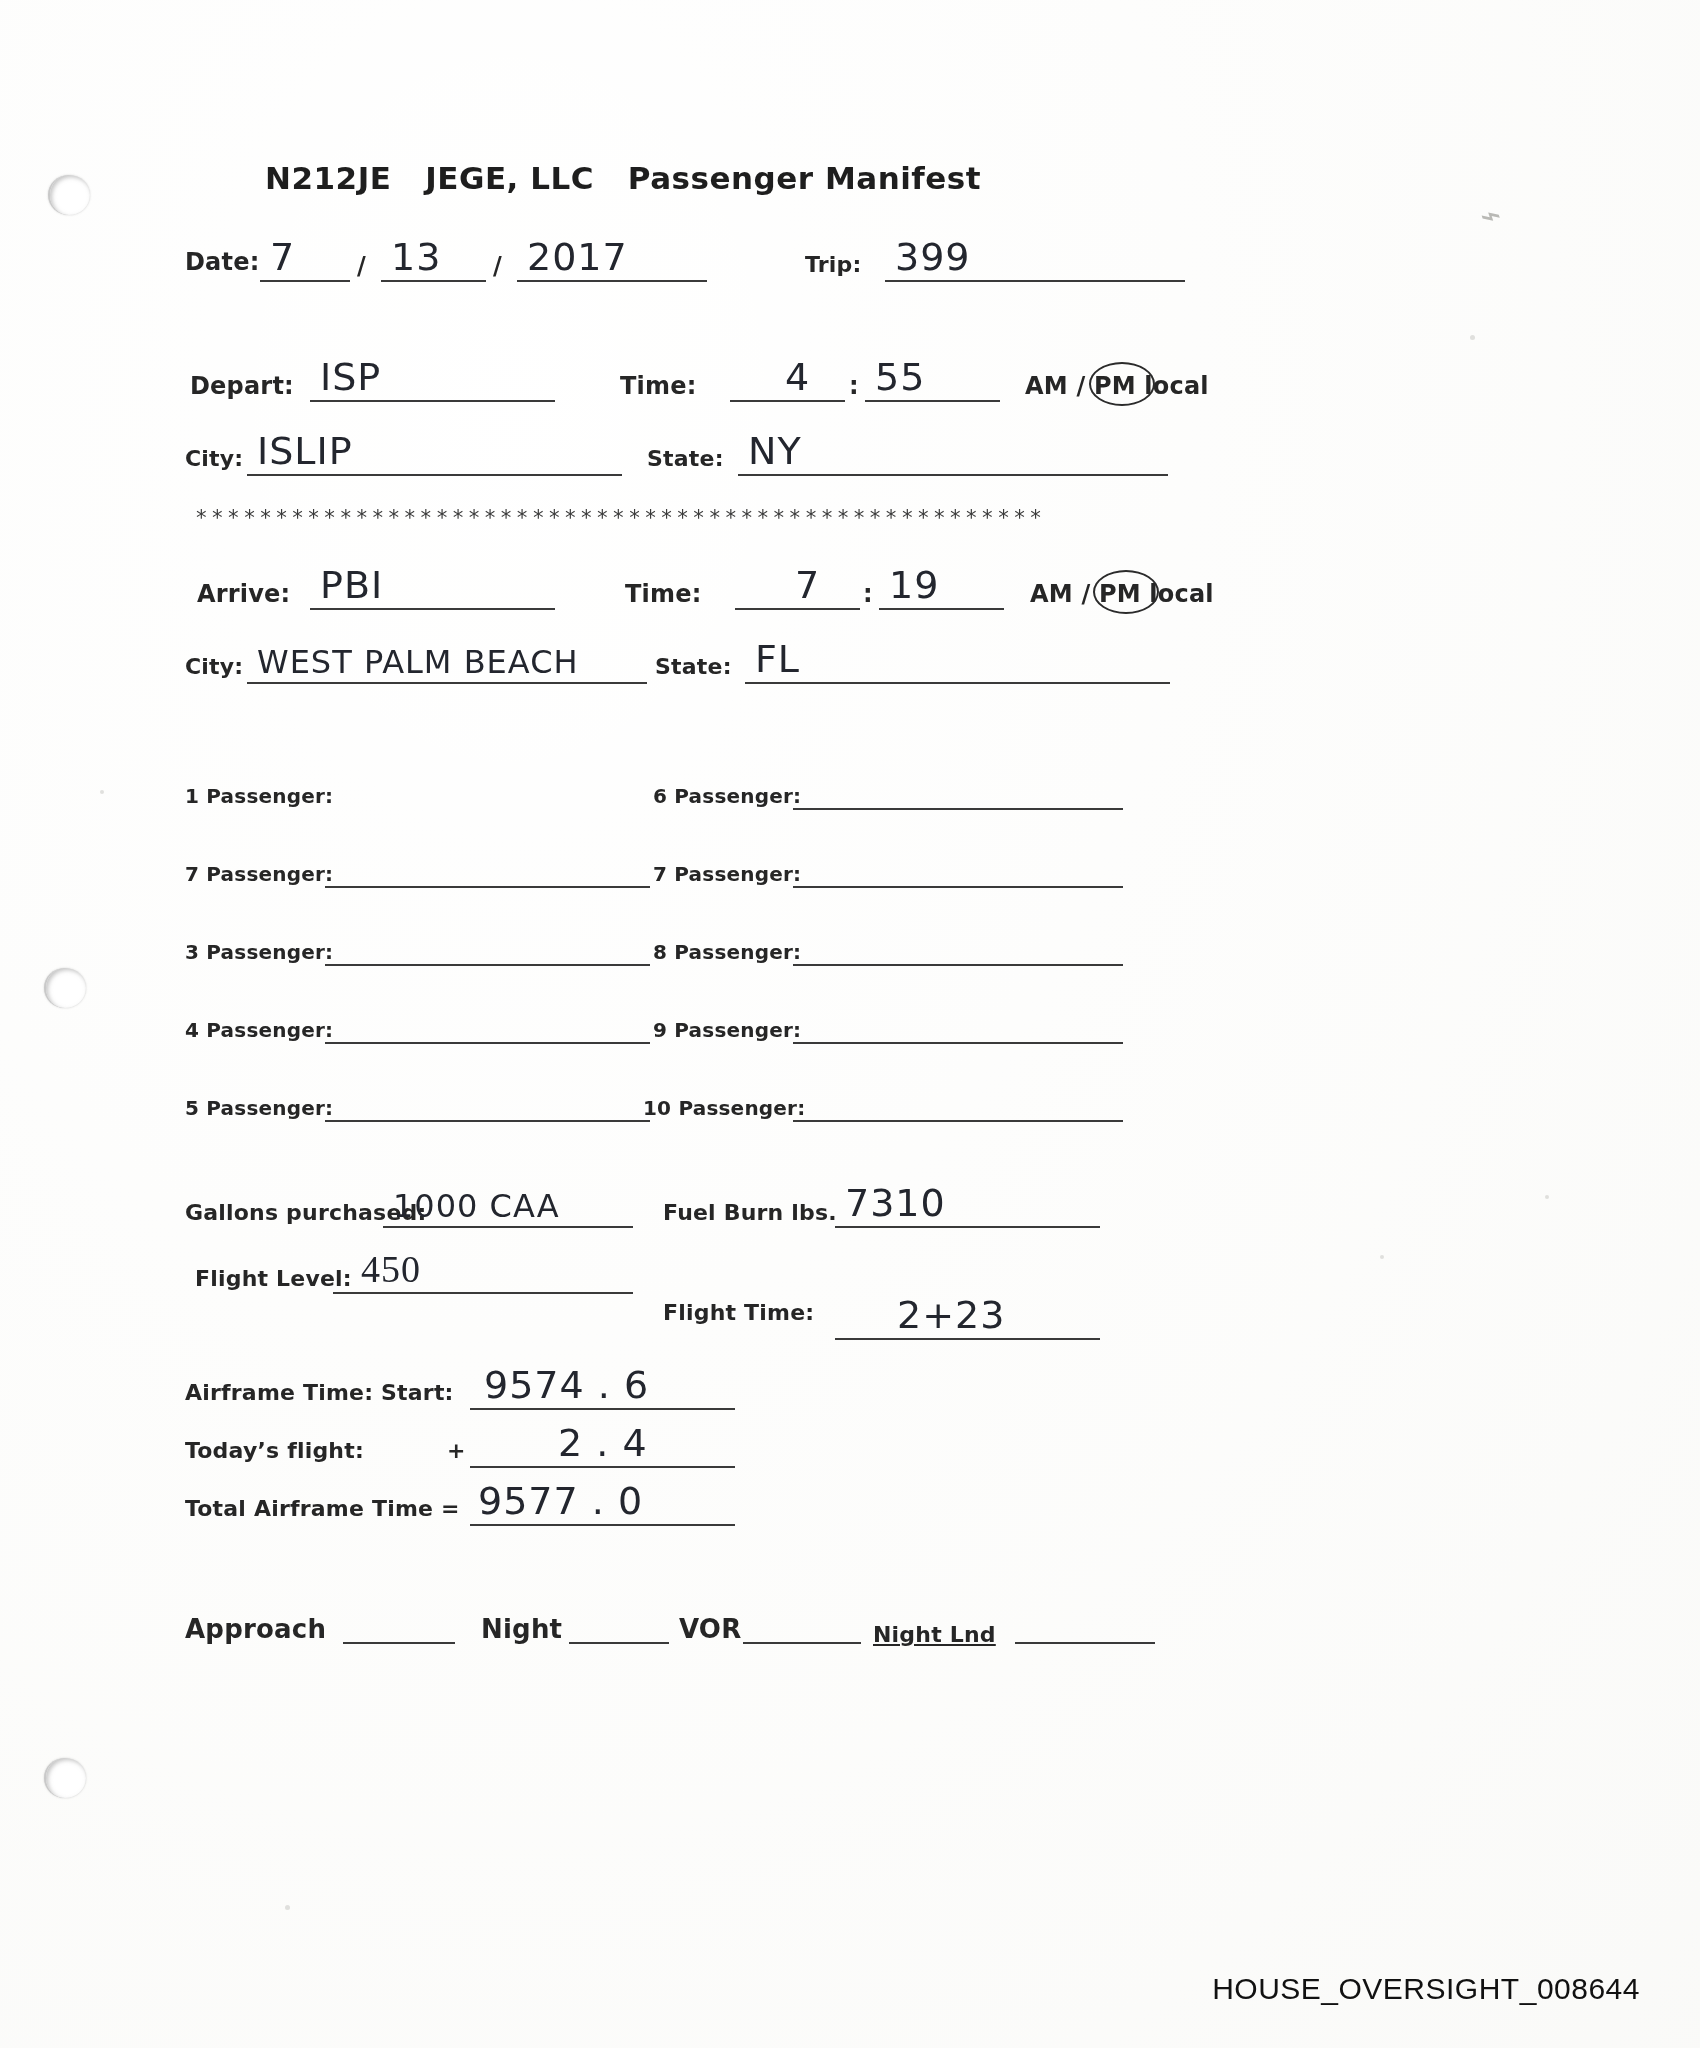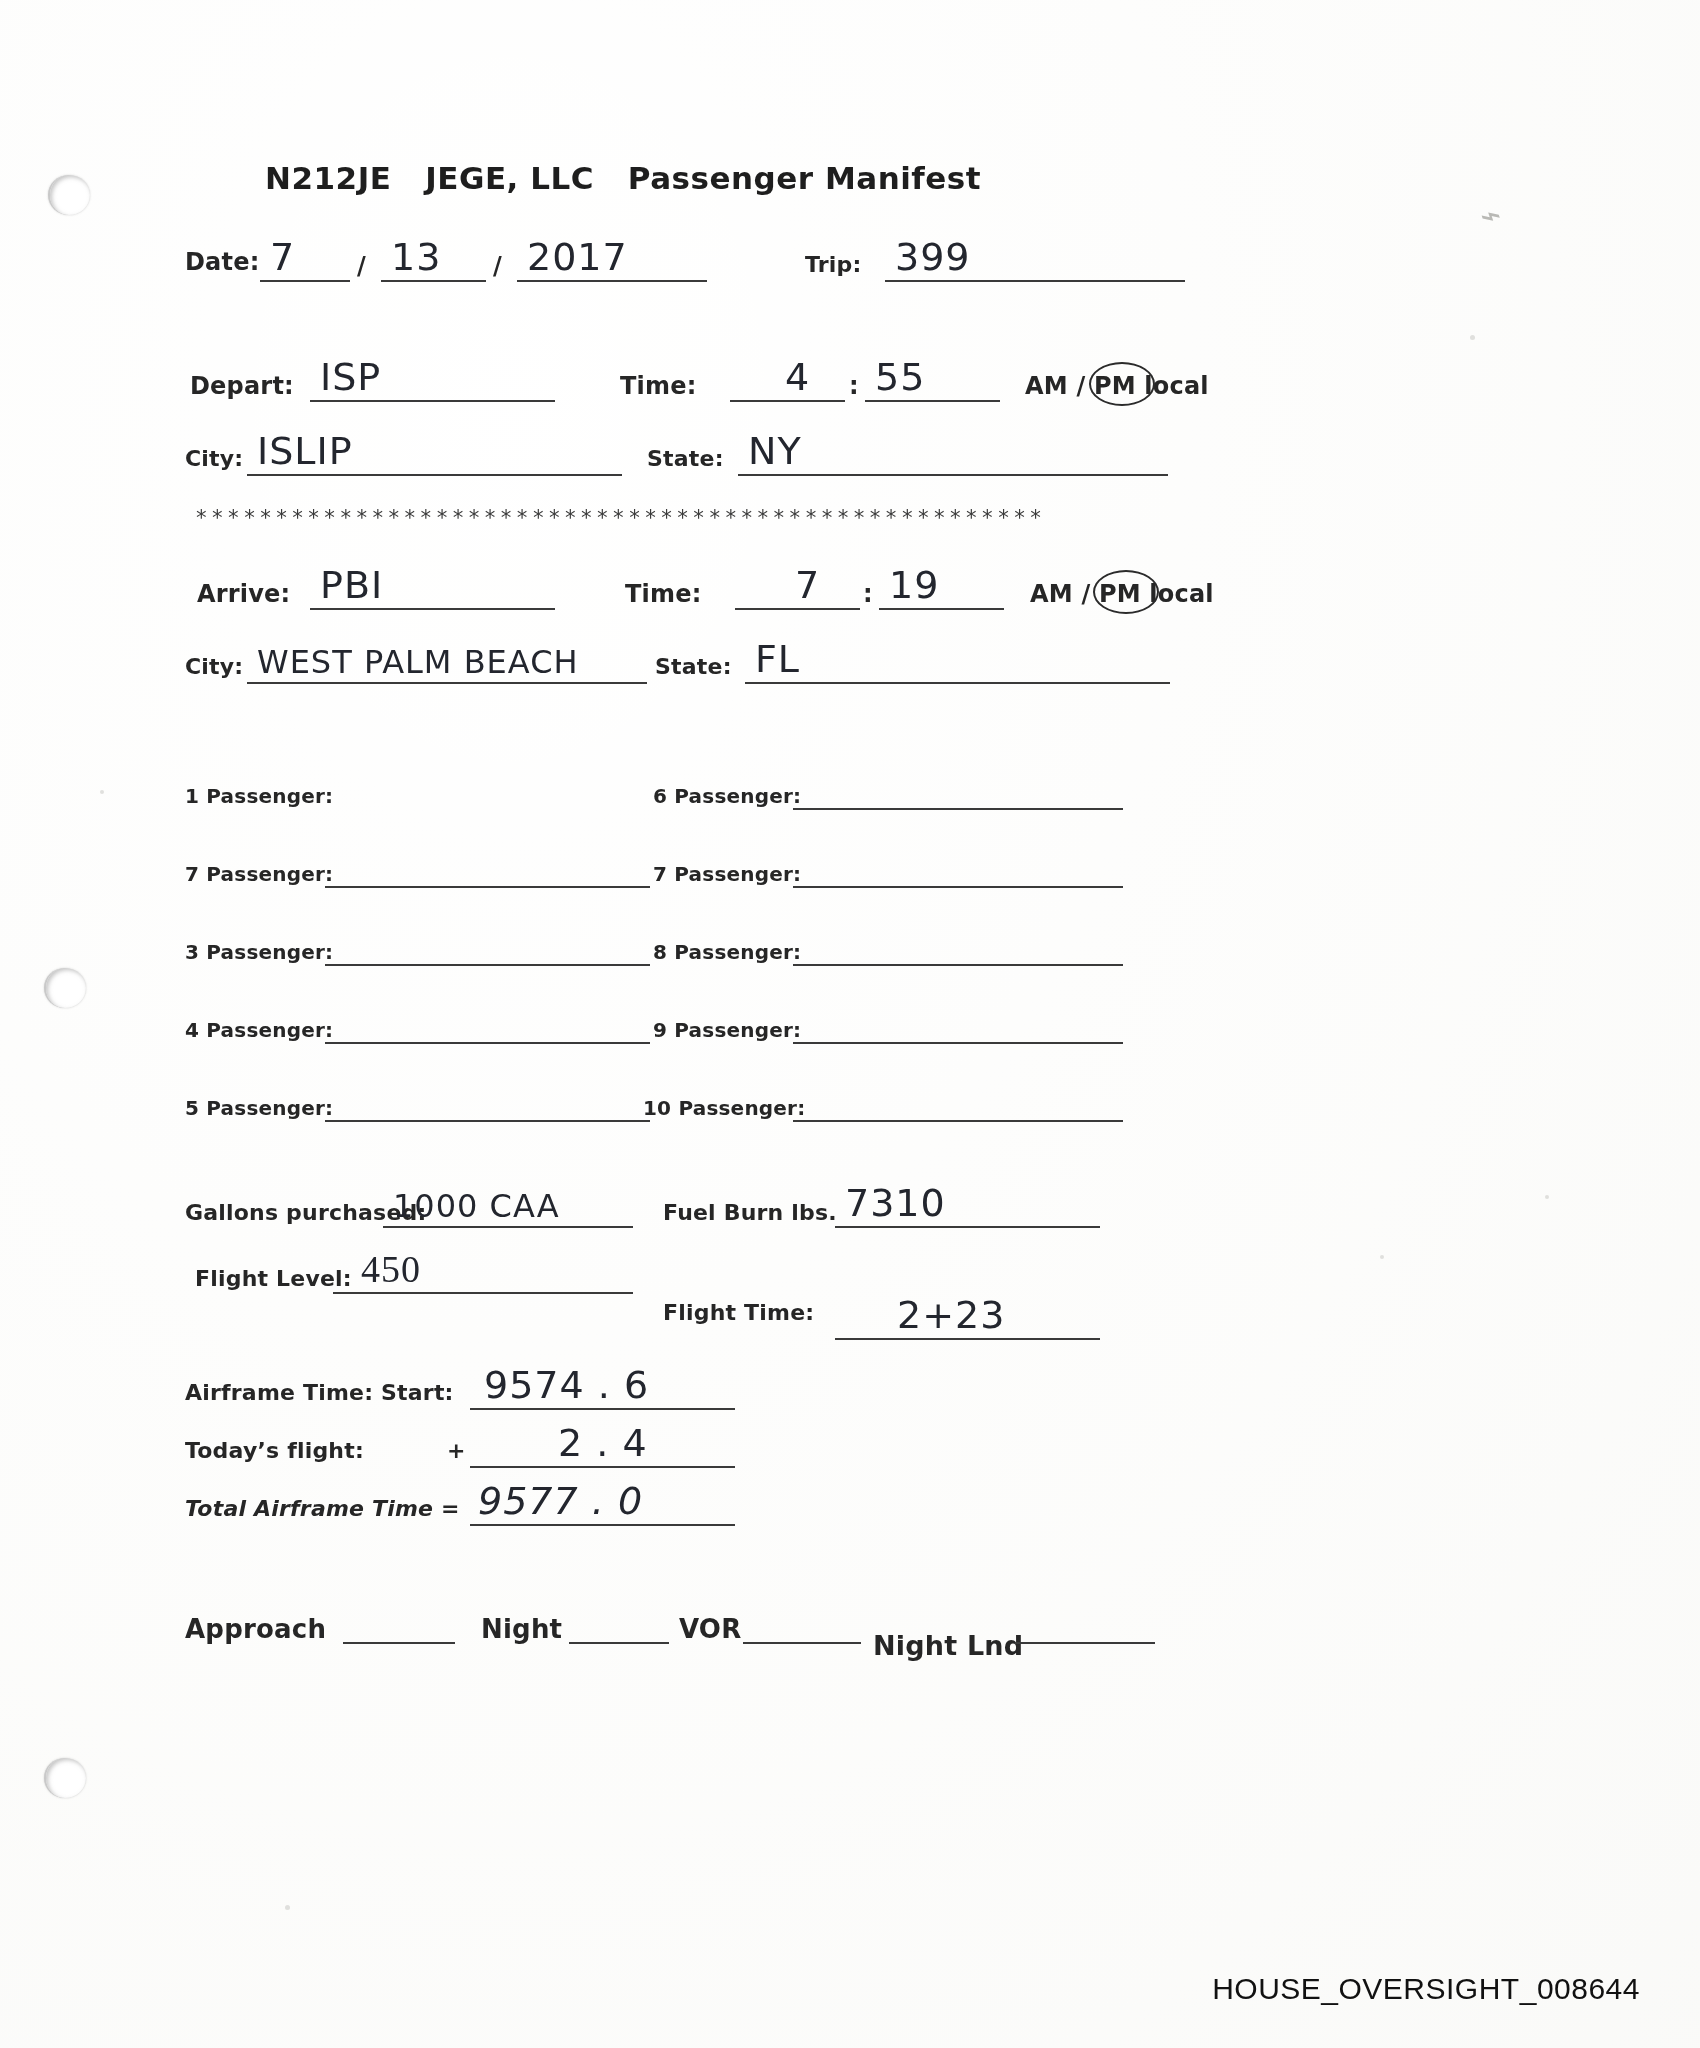--- a/index.html
+++ b/index.html
@@ -325,42 +325,42 @@
       </div>
 
       <div class="row" style="height:58px;">
         <span class="lbl s21" style="position:absolute; left:0; top:18px;">Today’s flight:</span>
         <span class="lbl s21" style="position:absolute; left:262px; top:18px;">+</span>
         <span class="line" style="position:absolute; left:285px; top:0; width:265px; height:46px;">
           <span class="val" style="left:88px;">2 . 4</span>
         </span>
       </div>
 
-      <div class="row" style="height:58px;font-style:italic;">
+      <div class="row" style="height:58px;">
         <span class="lbl s21" style="position:absolute; left:0; top:18px;">Total Airframe Time  =</span>
         <span class="line" style="position:absolute; left:285px; top:0; width:265px; height:46px;">
           <span class="val" style="left:8px;">9577 . 0</span>
         </span>
       </div>
     </div>
 
     <div class="row" style="height:64px; margin-top:62px;">
       <span class="lbl" style="position:absolute; left:0; top:16px; font-size:26px;">Approach</span>
       <span class="line" style="position:absolute; left:158px; top:0; width:112px; height:44px;">
         <span class="val"></span>
       </span>
       <span class="lbl" style="position:absolute; left:296px; top:16px; font-size:26px;">Night</span>
       <span class="line" style="position:absolute; left:384px; top:0; width:100px; height:44px;">
         <span class="val"></span>
       </span>
       <span class="lbl" style="position:absolute; left:494px; top:16px; font-size:26px;">VOR</span>
       <span class="line" style="position:absolute; left:558px; top:0; width:118px; height:44px;">
         <span class="val"></span>
       </span>
-      <span class="lbl" style="position:absolute; left:688px; top:32px; font-size:27px;">Night Lnd</span>
+      <span class="lbl" style="position:absolute; left:688px; top:24px; font-size:22px;text-decoration:underline;">Night Lnd</span>
       <span class="line" style="position:absolute; left:830px; top:0; width:140px; height:44px;">
         <span class="val"></span>
       </span>
     </div>
 
   </div>
 
   <div class="footer-id">HOUSE_OVERSIGHT_008644</div>
 </div>
 

